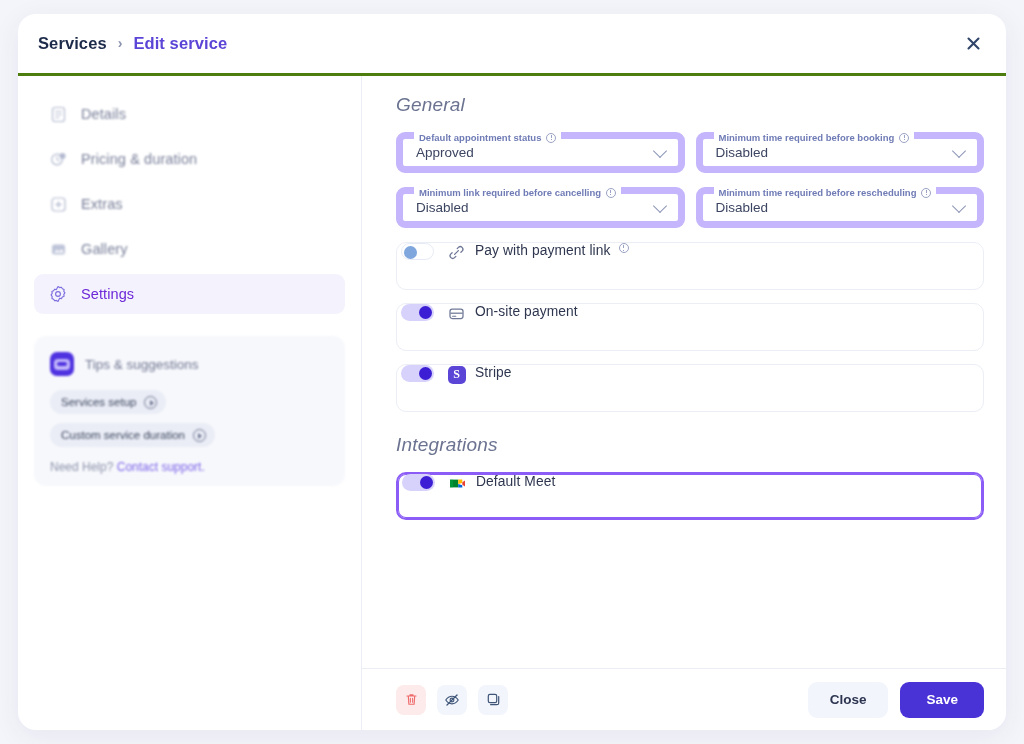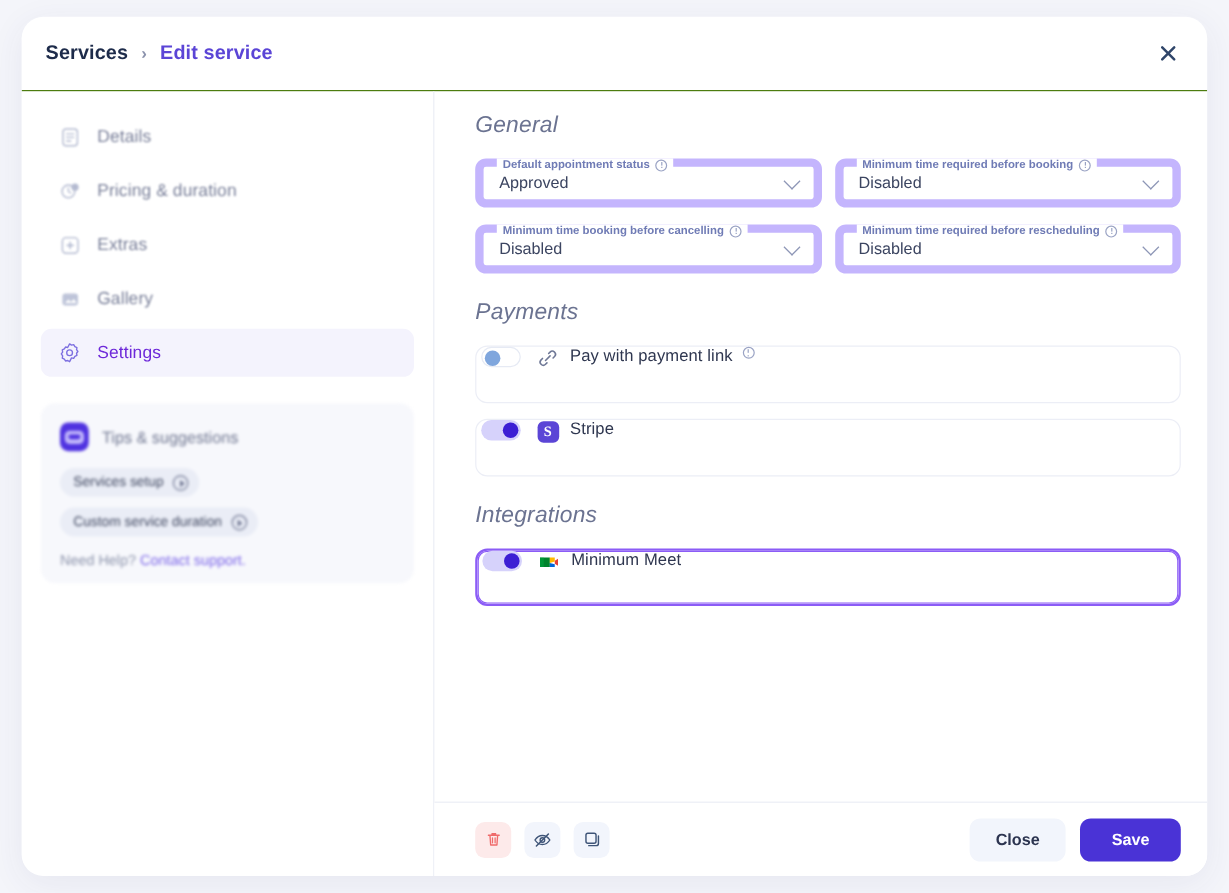--- a/index.html
+++ b/index.html
@@ -18,21 +18,21 @@
     background: #ffffff;
     border-radius: 18px;
     box-shadow: 0 6px 28px rgba(60,60,120,0.07);
     overflow: hidden;
   }
 
   
   .modal-header {
     position: relative;
     height: 62px;
-    border-bottom: 1px solid #4d7c0f;
+    border-bottom: 3px solid #4d7c0f;
     display: flex; align-items: center;
     padding: 0 22px 0 20px;
   }
   .crumb-root {
     font-size: 16.5px; font-weight: 700; color: #1d2b4a; letter-spacing: .1px;
   }
   .crumb-sep {
     margin: 0 11px; color: #8c93ad; font-size: 14px; font-weight: 600;
     transform: translateY(-1px);
   }
@@ -367,54 +367,66 @@
               <span class="q-ico"></span>
             </span>
             <span class="field-value">Disabled</span>
             <span class="chev"></span>
           </div>
         </div>
 
         <div class="row2">
           <div class="field">
             <span class="field-legend">
-              <span>Minimum time booking before cancelling</span>
+              <span>Minimum link required before cancelling</span>
               <span class="q-ico"></span>
             </span>
             <span class="field-value">Disabled</span>
             <span class="chev"></span>
           </div>
           <div class="field">
             <span class="field-legend">
               <span>Minimum time required before rescheduling</span>
               <span class="q-ico"></span>
             </span>
             <span class="field-value">Disabled</span>
             <span class="chev"></span>
           </div>
         </div>
 
 
-        <div class="section-title pay">Payments</div>
 
         <div class="toggle-row">
           <span class="tgl off">
               <span class="knob"></span>
             </span>
           <span class="row-ico">
             <svg width="17" height="17" viewBox="0 0 17 17">
               <path d="M6.6 10.4 10.4 6.6" stroke="#6f7896" stroke-width="1.3" stroke-linecap="round"></path>
               <path d="M9.2 4.6l1.2-1.2a2.6 2.6 0 0 1 3.7 3.7l-1.2 1.2" fill="none" stroke="#6f7896" stroke-width="1.3" stroke-linecap="round"></path>
               <path d="M7.8 12.4l-1.2 1.2a2.6 2.6 0 0 1-3.7-3.7l1.2-1.2" fill="none" stroke="#6f7896" stroke-width="1.3" stroke-linecap="round"></path>
             </svg>
           </span>
           <span class="row-label">Pay with payment link</span>
           <span class="q-ico" style="margin-left:8px"></span>
         </div>
 
+        <div class="toggle-row">
+          <span class="tgl on">
+              <span class="knob"></span>
+            </span>
+          <span class="row-ico">
+            <svg width="17" height="17" viewBox="0 0 17 17">
+              <rect x="2" y="4" width="13" height="9.5" rx="2.2" fill="none" stroke="#6f7896" stroke-width="1.25"></rect>
+              <path d="M2.4 8.2h12.2" stroke="#6f7896" stroke-width="1.25"></path>
+              <path d="M4.6 11.2h3.2" stroke="#6f7896" stroke-width="1.1" stroke-linecap="round"></path>
+            </svg>
+          </span>
+          <span class="row-label">On-site payment</span>
+        </div>
 
         <div class="toggle-row">
           <span class="tgl on">
               <span class="knob"></span>
             </span>
           <span class="row-ico">
             <span class="stripe-badge">S</span>
           </span>
           <span class="row-label">Stripe</span>
         </div>
@@ -427,21 +439,21 @@
             </span>
           <span class="row-ico">
             <svg width="19" height="19" viewBox="0 0 19 19">
               <path d="M2 5.6h8.2v7.8H2z" fill="#00832d"></path>
               <path d="M10.2 5.6h4.1v3.3l-4.1 1.2z" fill="#ffba00"></path>
               <path d="M10.2 10.1l4.1 1.2v2.1h-4.1z" fill="#0066da"></path>
               <path d="M14.3 8.3L17 6.6v5.8l-2.7-1.7z" fill="#e94235"></path>
               <path d="M2 5.6h3.1v7.8H2z" fill="#00ac47" opacity=".45"></path>
             </svg>
           </span>
-          <span class="row-label">Minimum Meet</span>
+          <span class="row-label">Default Meet</span>
         </div>
 
       </div>
     </div>
 
     <div class="modal-footer">
       <button class="icon-btn danger">
         <svg width="15" height="15" viewBox="0 0 15 15">
           <path d="M3 4h9M6 4V2.8h3V4M4.3 4l.6 8.2h5.2L10.7 4" fill="none" stroke="#ef6b6b" stroke-width="1.15" stroke-linecap="round" stroke-linejoin="round"></path>
           <path d="M6.4 6.3v4M8.6 6.3v4" stroke="#ef6b6b" stroke-width="1.05" stroke-linecap="round"></path>

